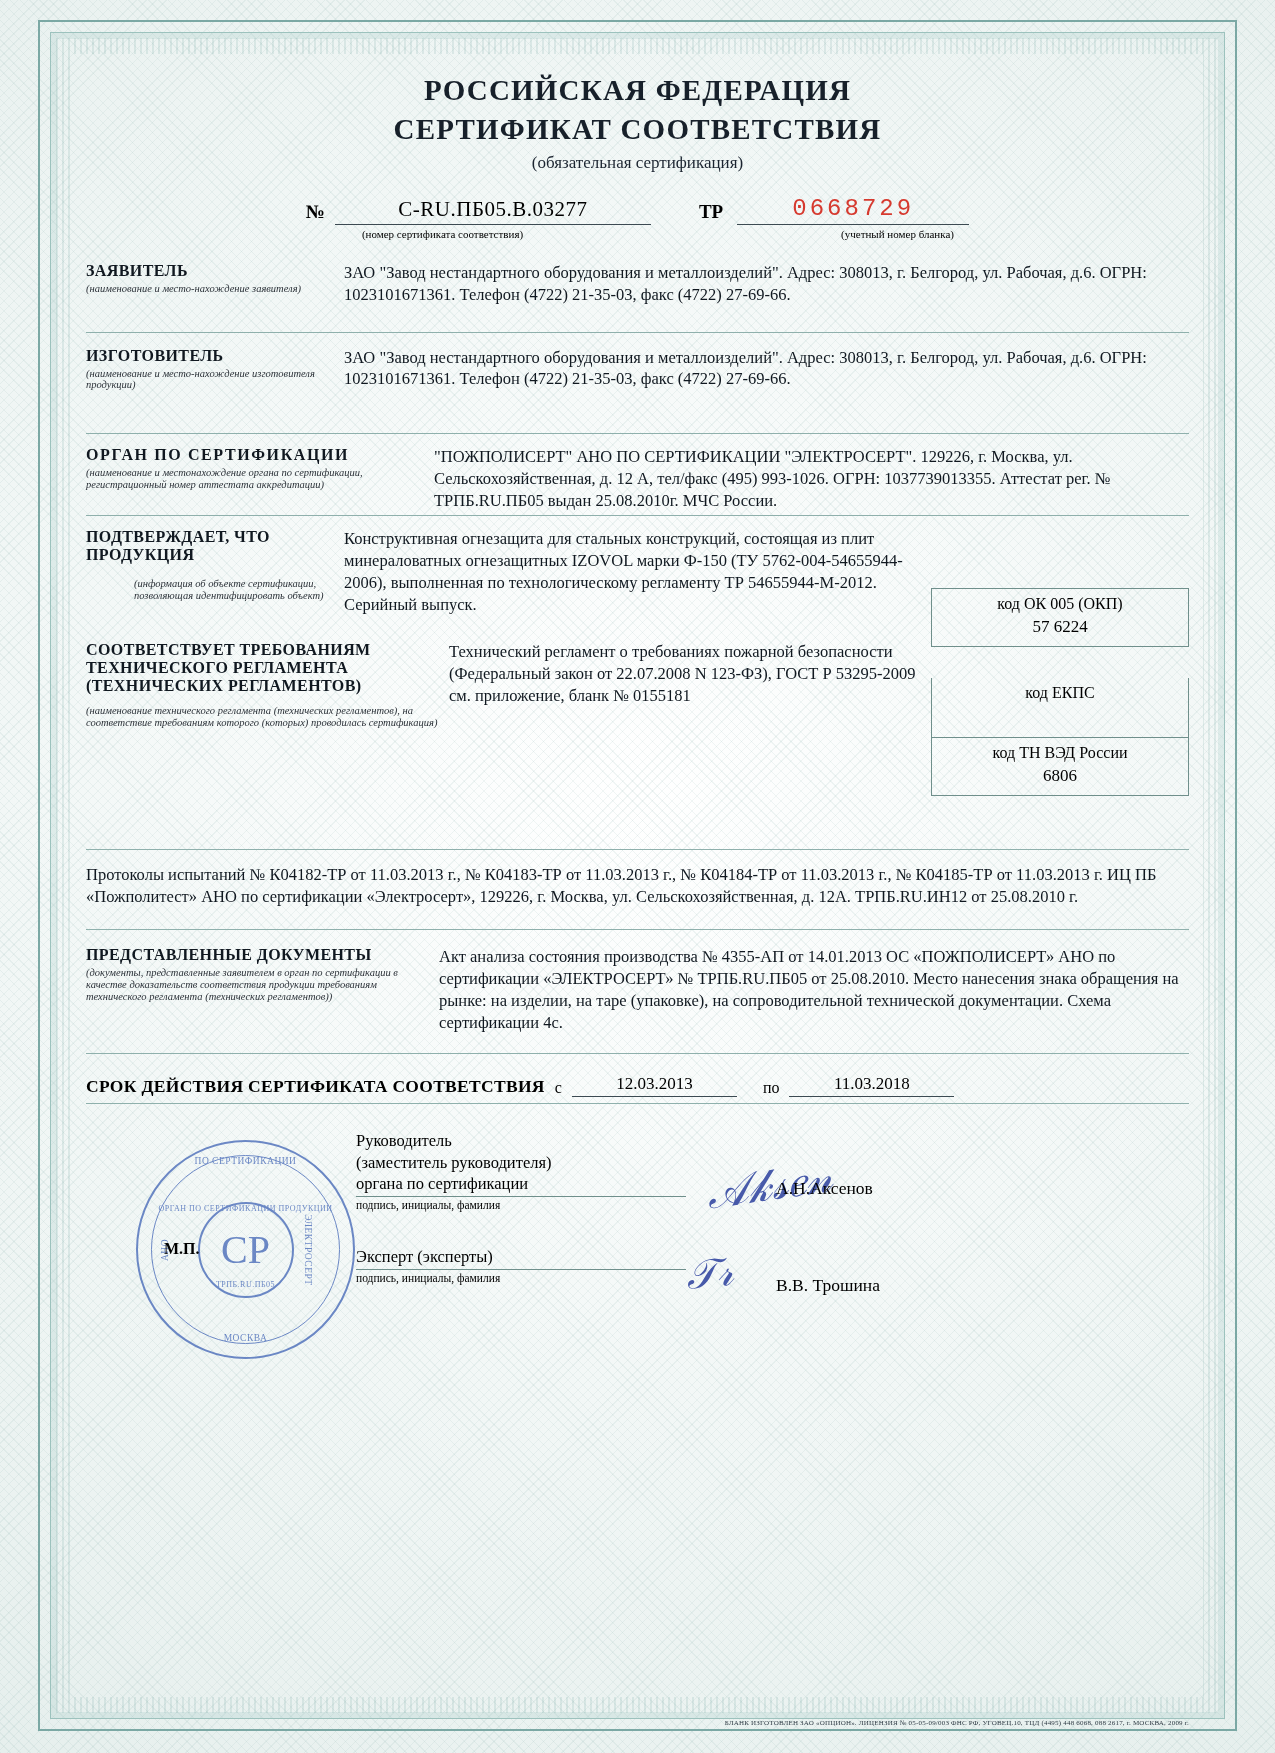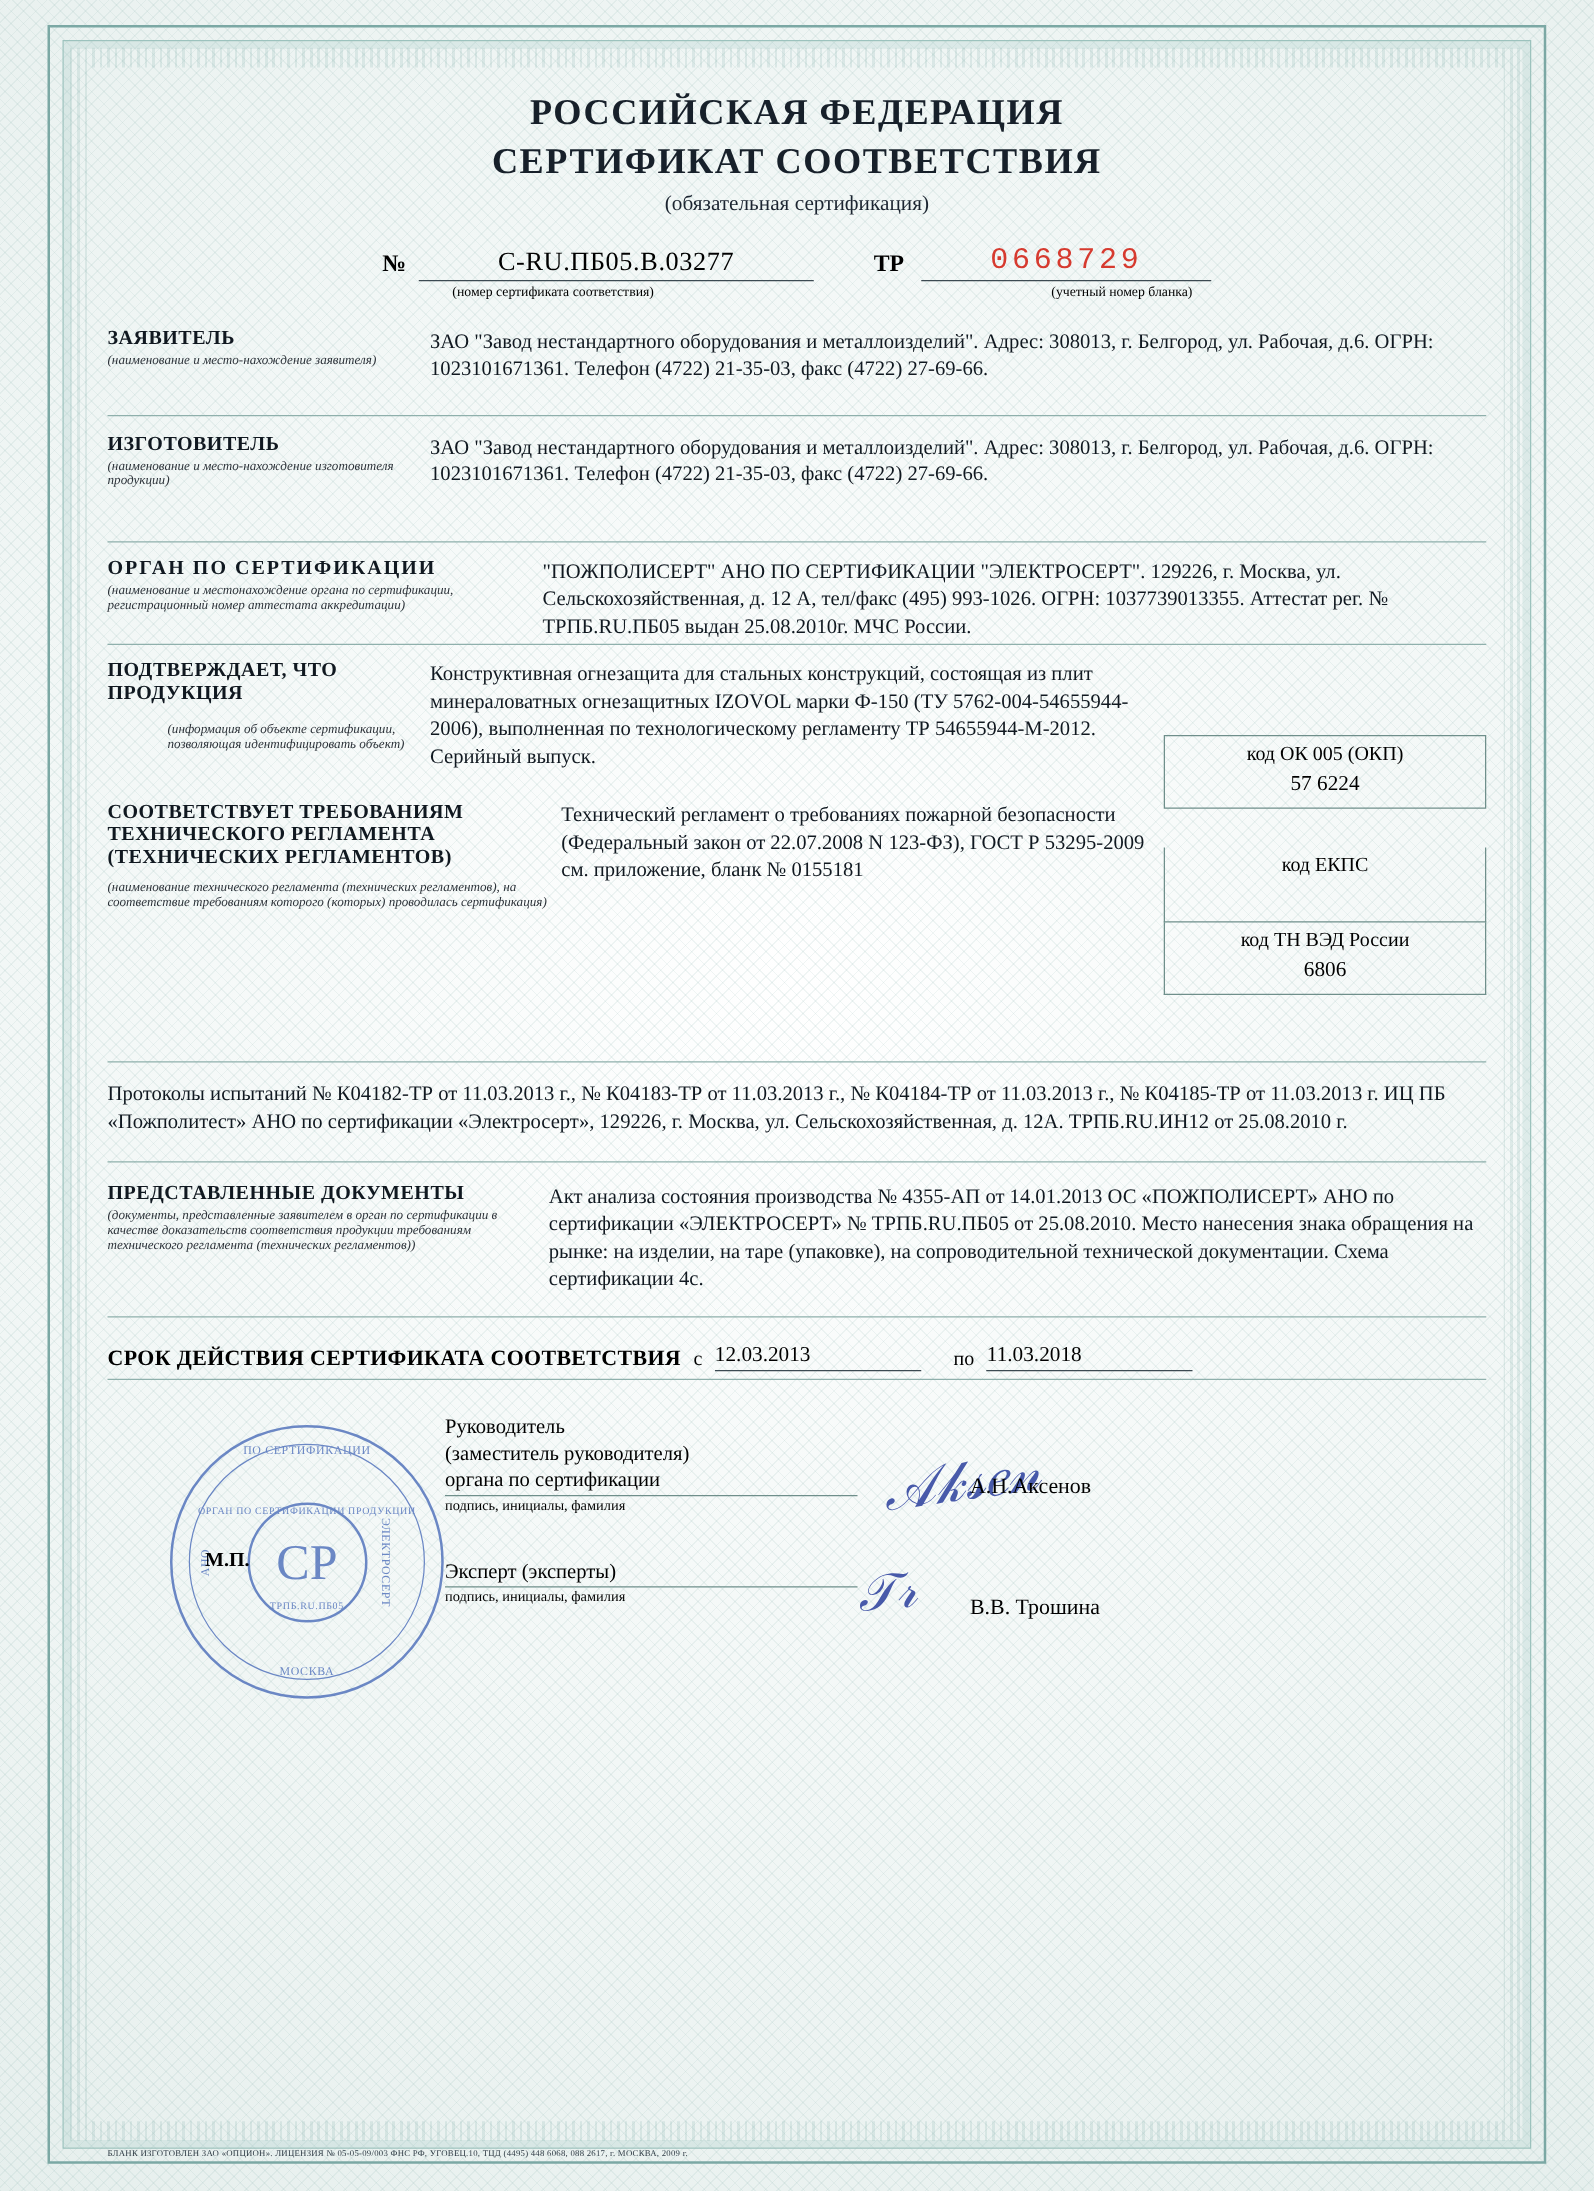--- a/index.html
+++ b/index.html
@@ -88,21 +88,21 @@
   .codebox{border:1px solid #6f8f8b;margin-bottom:0;}
   .codebox .ct{font-size:16px;text-align:center;padding:6px 4px 2px;}
   .codebox .cv{font-size:17px;text-align:center;padding:2px 4px 9px;}
 
   .twocol{display:flex;}
 
   
   .validity{display:flex;align-items:flex-end;margin-top:20px;gap:0;}
   .validity .ttl{font-size:17.5px;font-weight:bold;letter-spacing:.3px;}
   .validity .w{font-size:16px;margin:0 10px;}
-  .validity .d{font-size:17px;border-bottom:1px solid #3c4a52;min-width:165px;padding-bottom:2px;}
+  .validity .d{font-size:17px;border-bottom:1px solid #3c4a52;min-width:165px;text-align:center;padding-bottom:2px;}
 
   
   .sigwrap{margin-top:26px;position:relative;height:230px;}
   .sig-lines{margin-left:270px;}
   .sl{font-size:16.5px;line-height:1.28;}
   .sig-cap{font-size:11.5px;border-top:1px solid #6f8f8b;width:330px;padding-top:2px;margin-top:2px;}
   .name1{position:absolute;left:690px;top:48px;font-size:17.5px;}
   .name2{position:absolute;left:690px;top:145px;font-size:17.5px;}
   .expert{margin-top:36px;font-size:16.5px;}
   .mp{position:absolute;left:78px;top:110px;font-size:16px;font-weight:bold;}
@@ -132,21 +132,21 @@
   .st-r{right:10px;top:50%;transform:translateY(-50%) rotate(90deg);}
   .st-m1{left:50%;top:62px;transform:translateX(-50%);font-size:8px;}
   .st-m2{left:50%;bottom:68px;transform:translateX(-50%);font-size:8px;}
 
   
   .squiggle{position:absolute;color:#2a3f9d;opacity:.85;}
   .sq1{left:620px;top:30px;font-size:44px;font-family:"Liberation Serif",serif;font-style:italic;transform:rotate(-8deg);}
   .sq2{left:600px;top:120px;font-size:40px;font-style:italic;transform:rotate(-5deg);}
 
   .footer{
-    position:absolute;left:0;right:0;bottom:-34px;text-align:left;
+    position:absolute;left:0;right:0;bottom:-34px;text-align:right;
     font-size:7px;color:#2f3b45;letter-spacing:.2px;
   }
 </style>
 </head>
 <body>
 
 <div class="page">
   <div class="border-outer"></div>
   <div class="border-inner"></div>
   <div class="band"></div>

